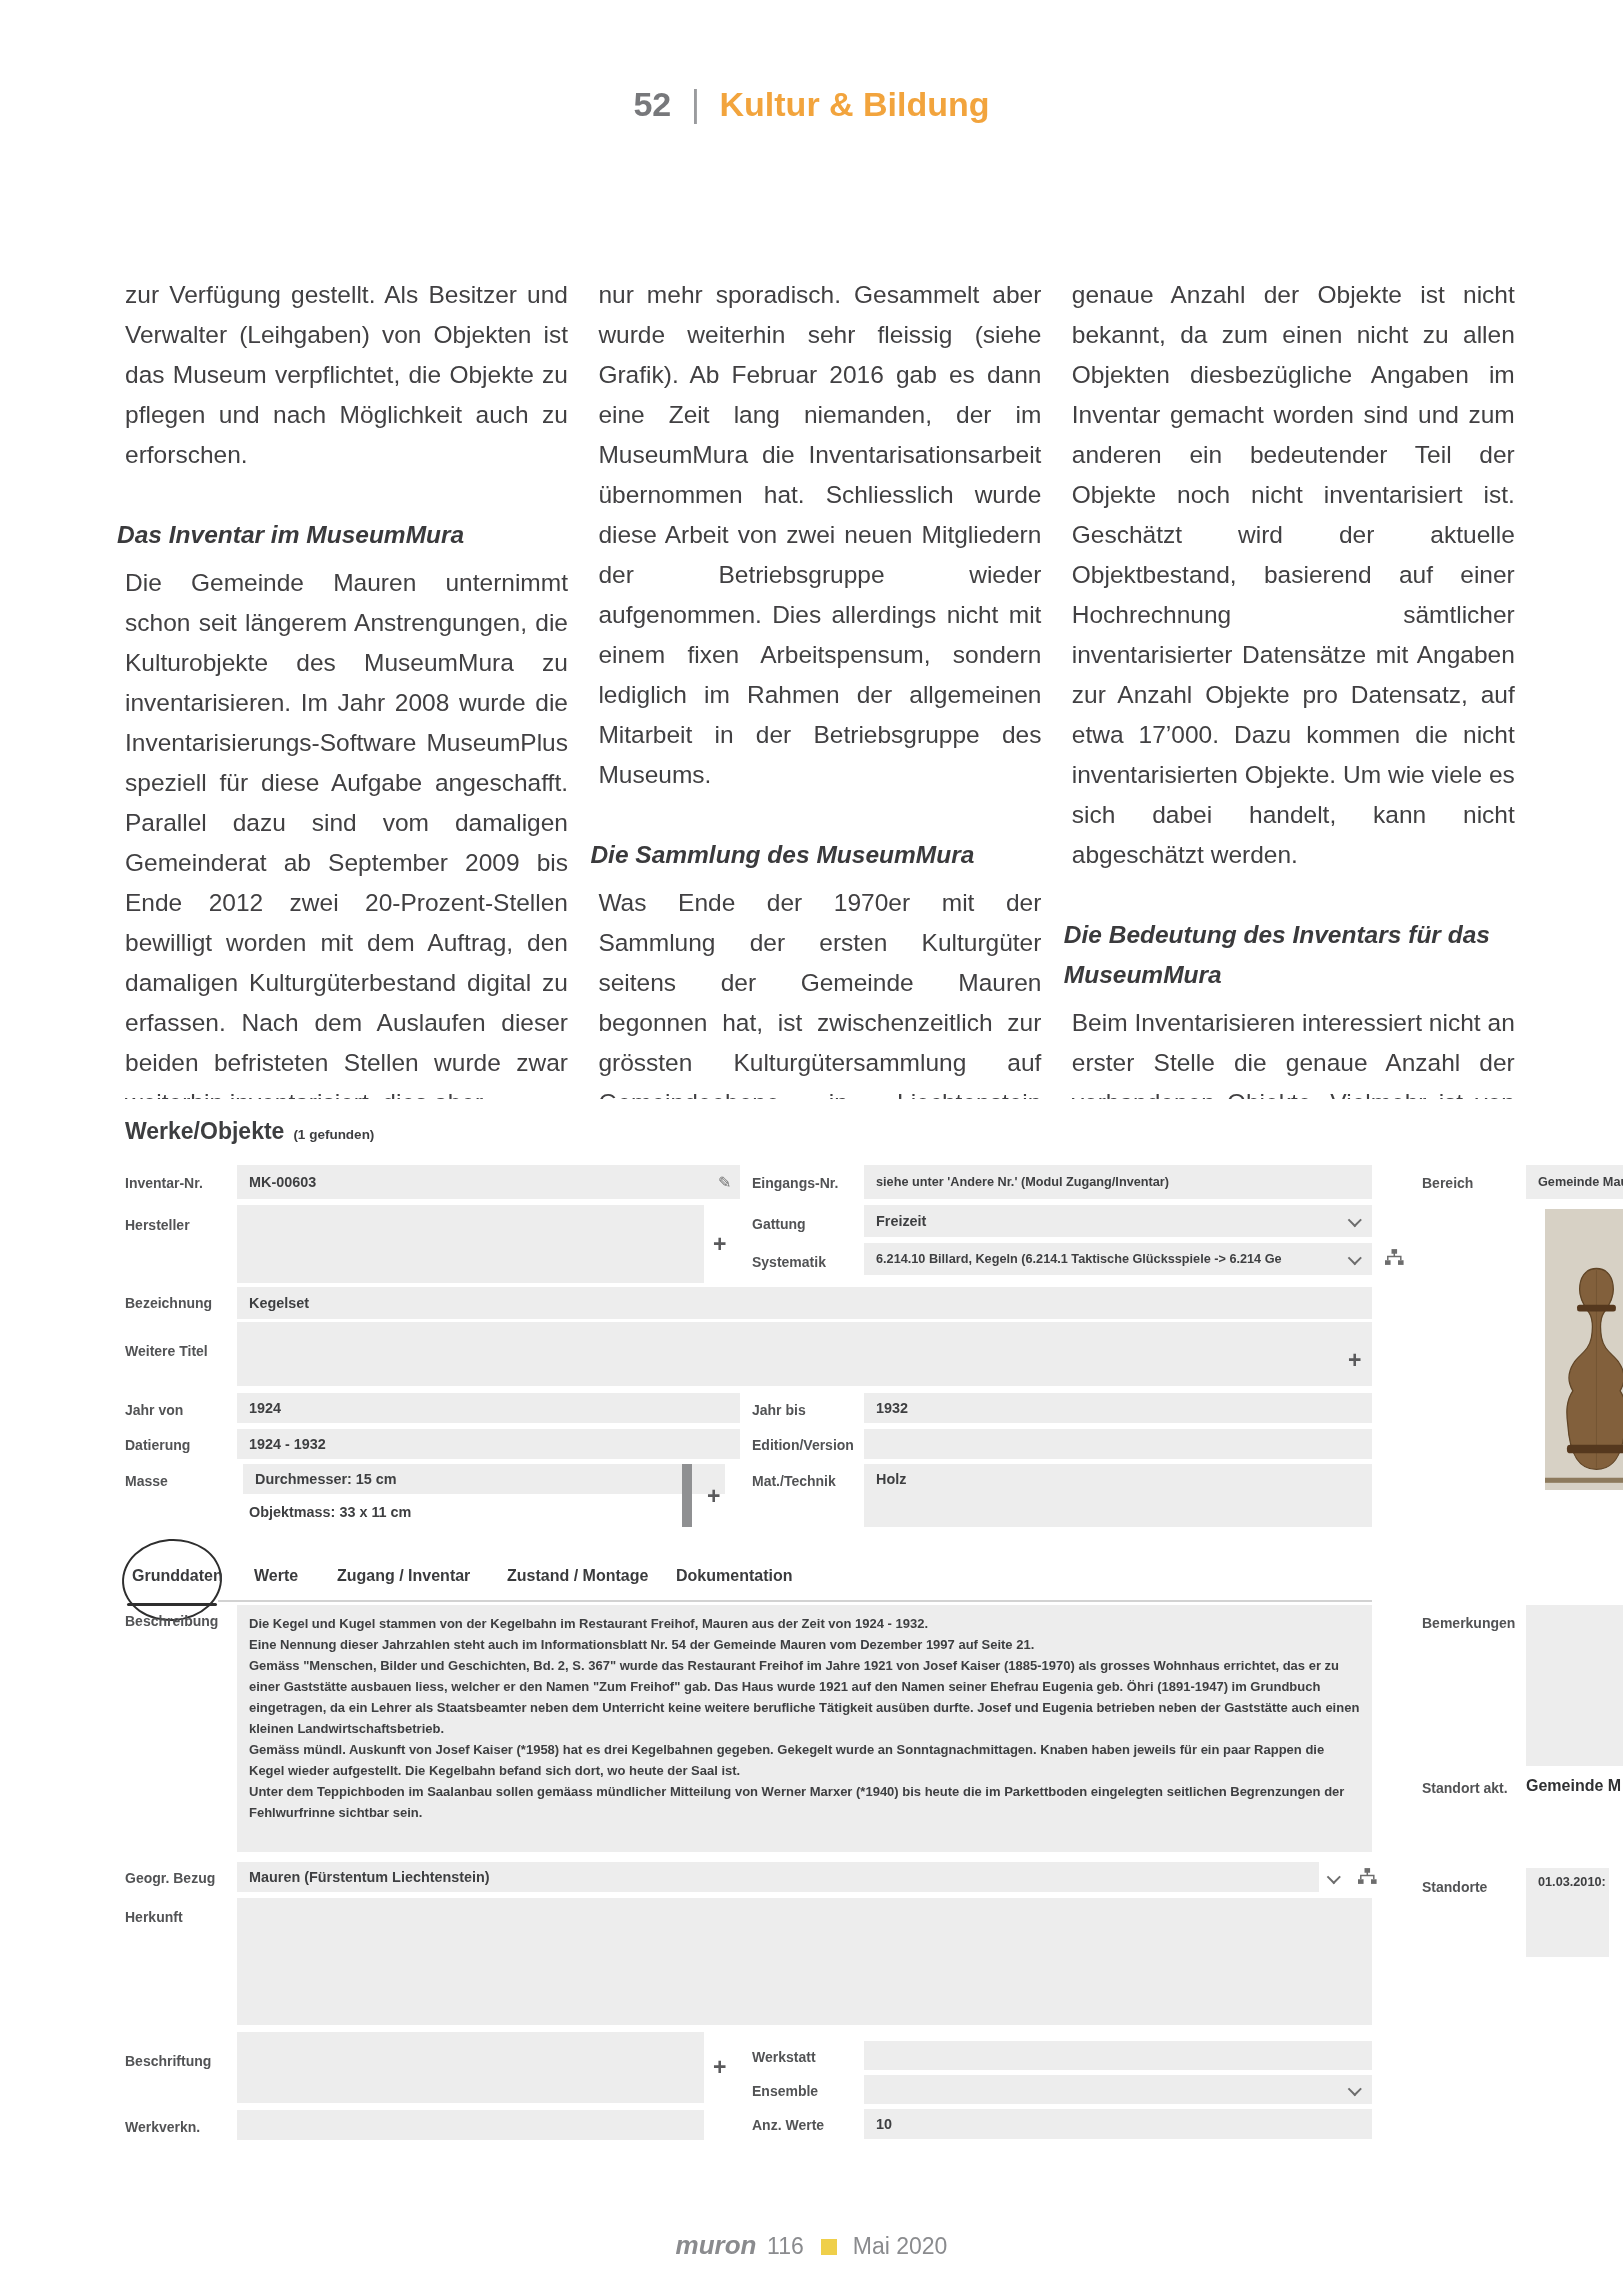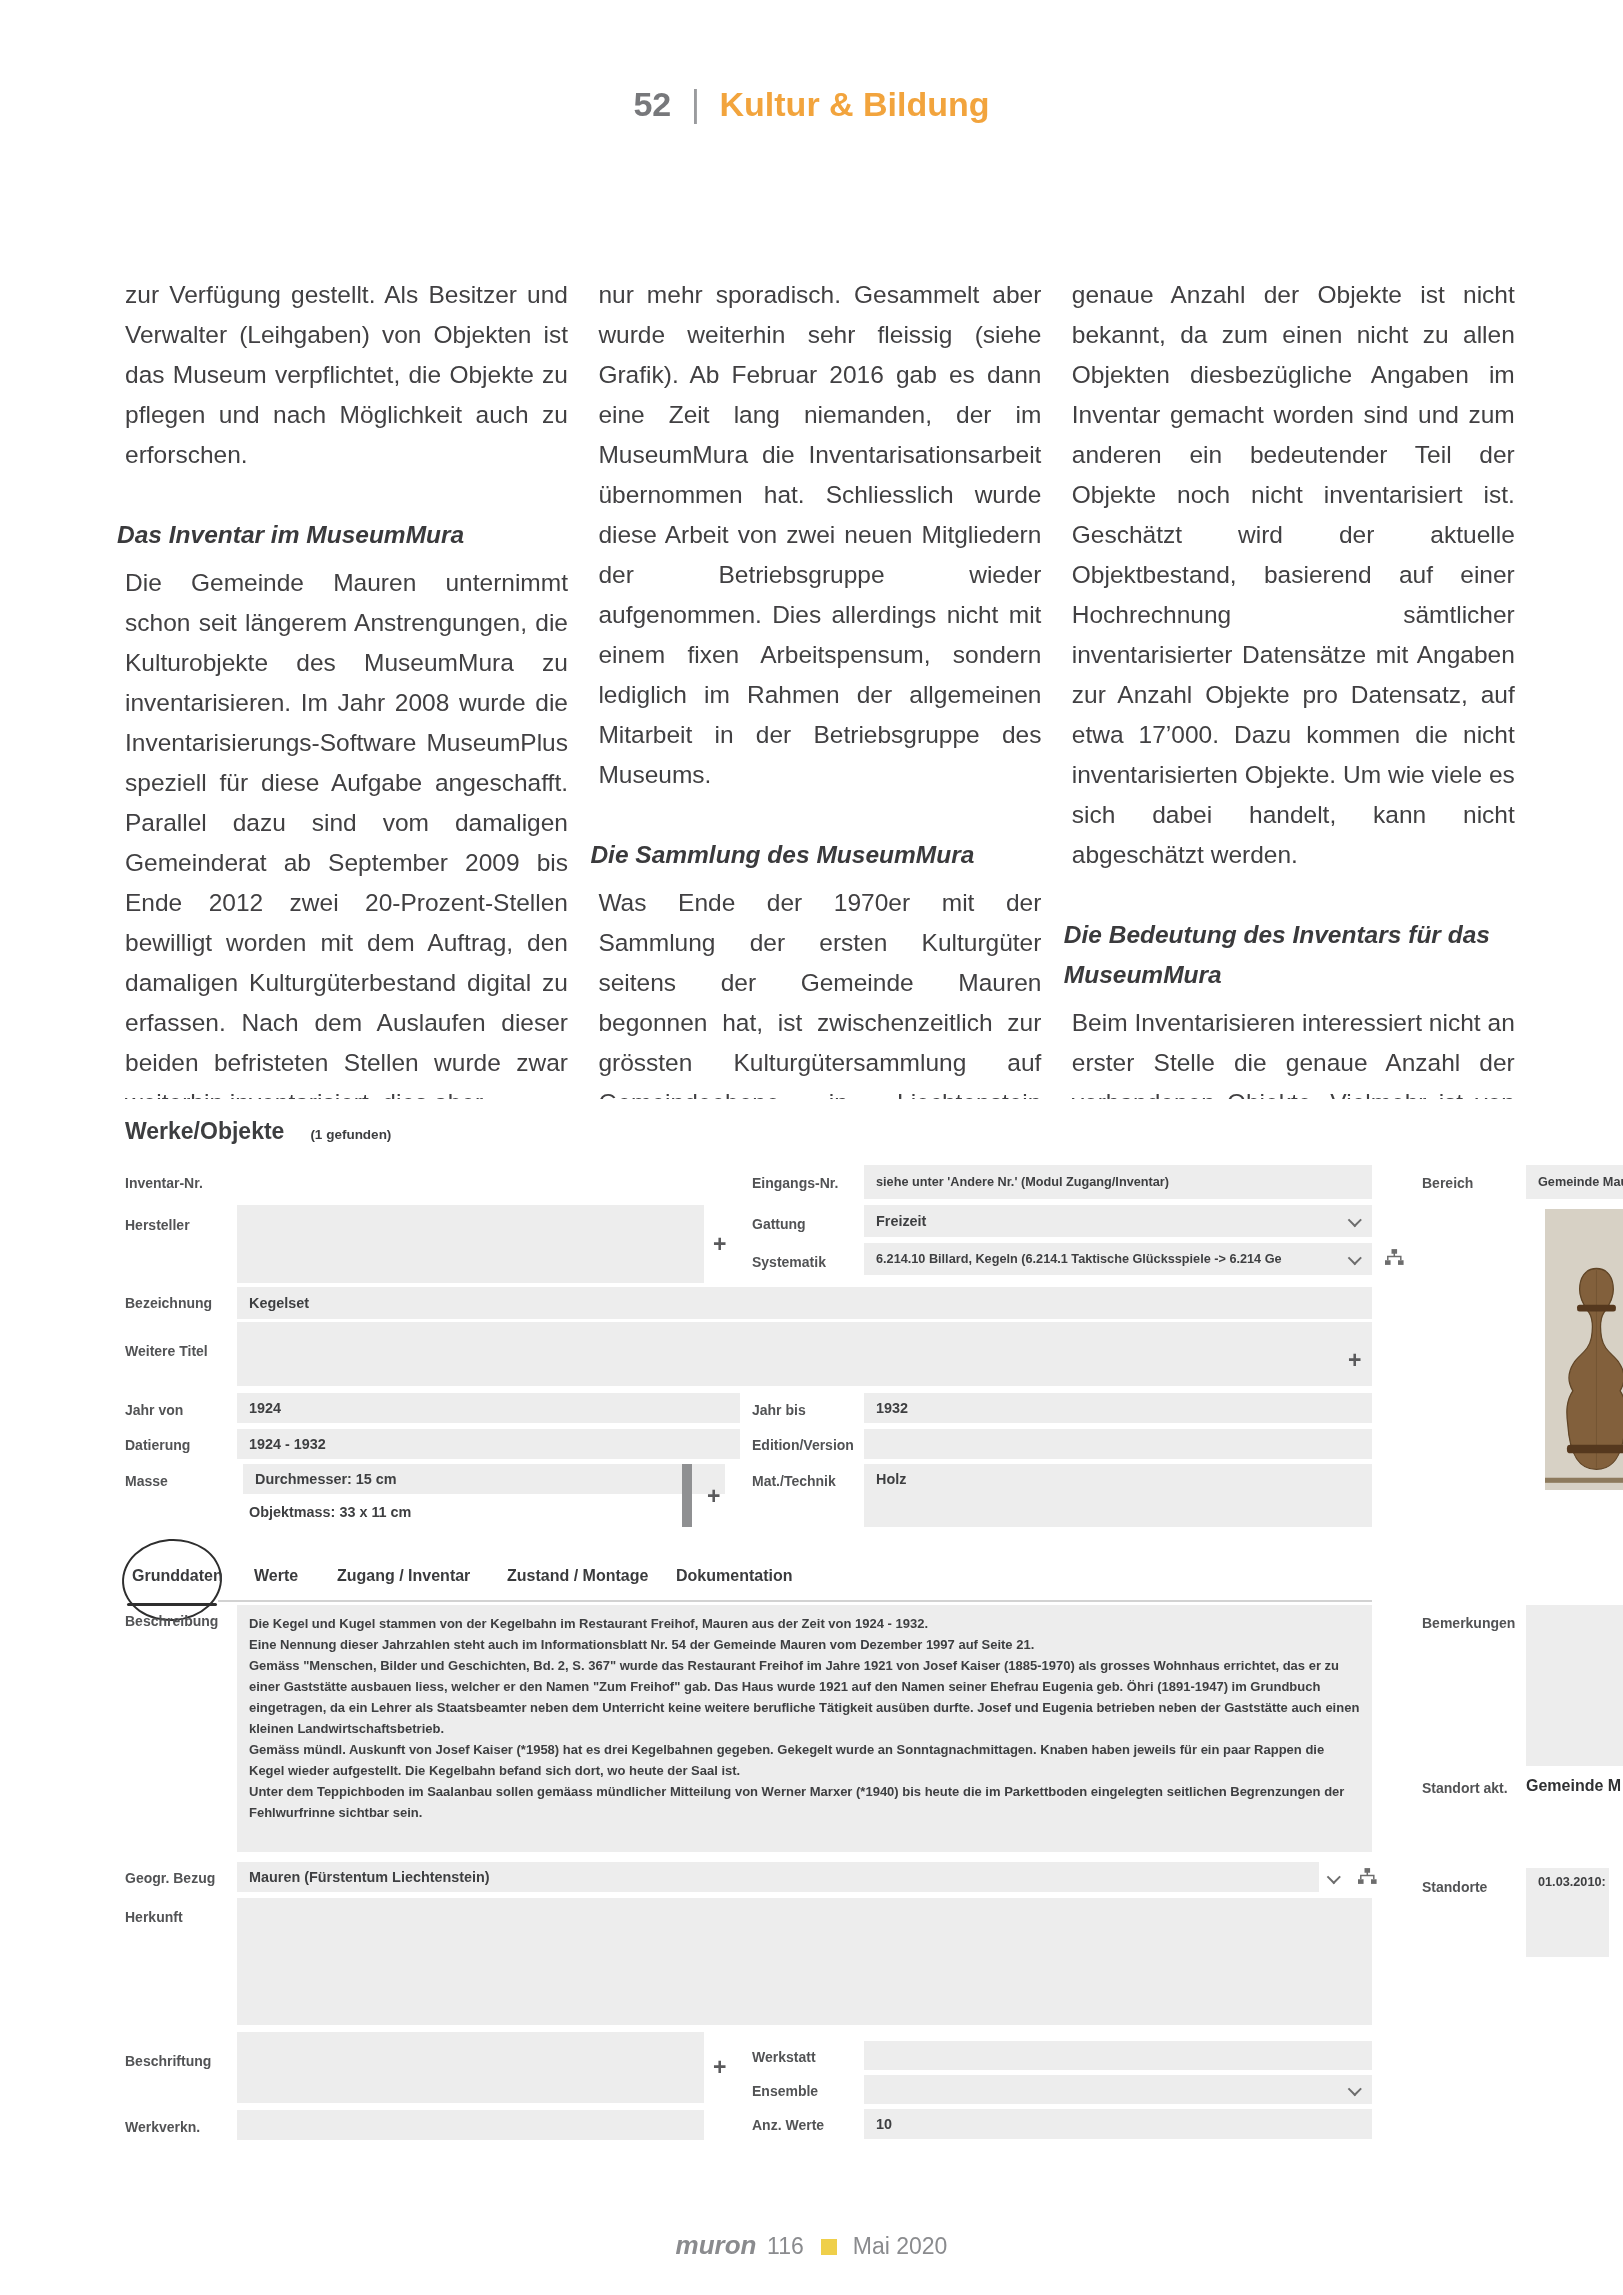--- a/index.html
+++ b/index.html
@@ -12,21 +12,21 @@
   .pg-section{color:#f2a43d;font-weight:600;}
   
   .article{position:absolute;left:117px;top:267px;width:1408px;display:flex;gap:14.4px;}
   .col{width:459px;font-size:24.5px;line-height:40px;text-align:justify;color:#414042;}
   .col p{margin:8px;}
   .col h3{font-size:24.5px;line-height:40px;font-weight:bold;font-style:italic;margin:40px 0 0 0;
           text-align:left;color:#3a3a3c;}
   
   .app{position:absolute;left:0;top:1099px;width:1623px;height:1057px;background:#fff;}
   .app-title{position:absolute;left:125px;top:18.6px;font-size:23px;font-weight:bold;color:#3d3e40;}
-  .app-count{font-size:13.5px;margin-left:26px;font-weight:bold;color:#3d3e40;}
+  .app-count{font-size:13.5px;margin-left:9px;font-weight:bold;color:#3d3e40;}
   .lbl{position:absolute;font-size:14px;font-weight:600;color:#525355;white-space:nowrap;}
   .box{position:absolute;background:#ededed;box-sizing:border-box;display:flex;align-items:center;
        padding-left:12px;overflow:hidden;}
   .box.topalign{align-items:flex-start;padding-top:6.8px;}
   .val{font-size:14.4px;font-weight:bold;color:#3e3f41;white-space:nowrap;}
   .val.small{font-size:12.7px;}
   .plus{position:absolute;font-size:23px;font-weight:bold;color:#5a5a5c;line-height:1;}
   .icon-edit{position:absolute;right:8.5px;top:50%;transform:translateY(-50%);color:#6f6f6f;
              font-size:16px;font-family:"DejaVu Sans",sans-serif;}
   .chev{position:absolute;width:7.6px;height:7.6px;border-right:2.1px solid #6d6d6d;
@@ -80,20 +80,24 @@
       <p>Beim Inventarisieren interessiert nicht an erster Stelle die genaue Anzahl der vorhandenen Objekte. Vielmehr ist von grosser Bedeutung, welche</p>
     </div>
   </main>
 
   <section class="app">
     <div class="app-title">
       <span>Werke/Objekte</span><span class="app-count">(1 gefunden)</span>
     </div>
 
     <div class="lbl" style="left:125px;top:76px">Inventar-Nr.</div>
+    <div class="box" style="left:237px;top:66px;width:503px;height:34px">
+      <span class="val">MK-00603</span>
+      <span class="icon-edit">✎</span>
+    </div>
     <div class="lbl" style="left:752px;top:76px">Eingangs-Nr.</div>
     <div class="box" style="left:864px;top:66px;width:508px;height:34px">
       <span class="val small">siehe unter 'Andere Nr.' (Modul Zugang/Inventar)</span>
     </div>
     <div class="lbl" style="left:1422px;top:76px">Bereich</div>
     <div class="box" style="left:1526px;top:66px;width:97px;height:34px">
       <span class="val small">Gemeinde Mau</span>
     </div>
 
     <div class="lbl" style="left:125px;top:118px">Hersteller</div>

